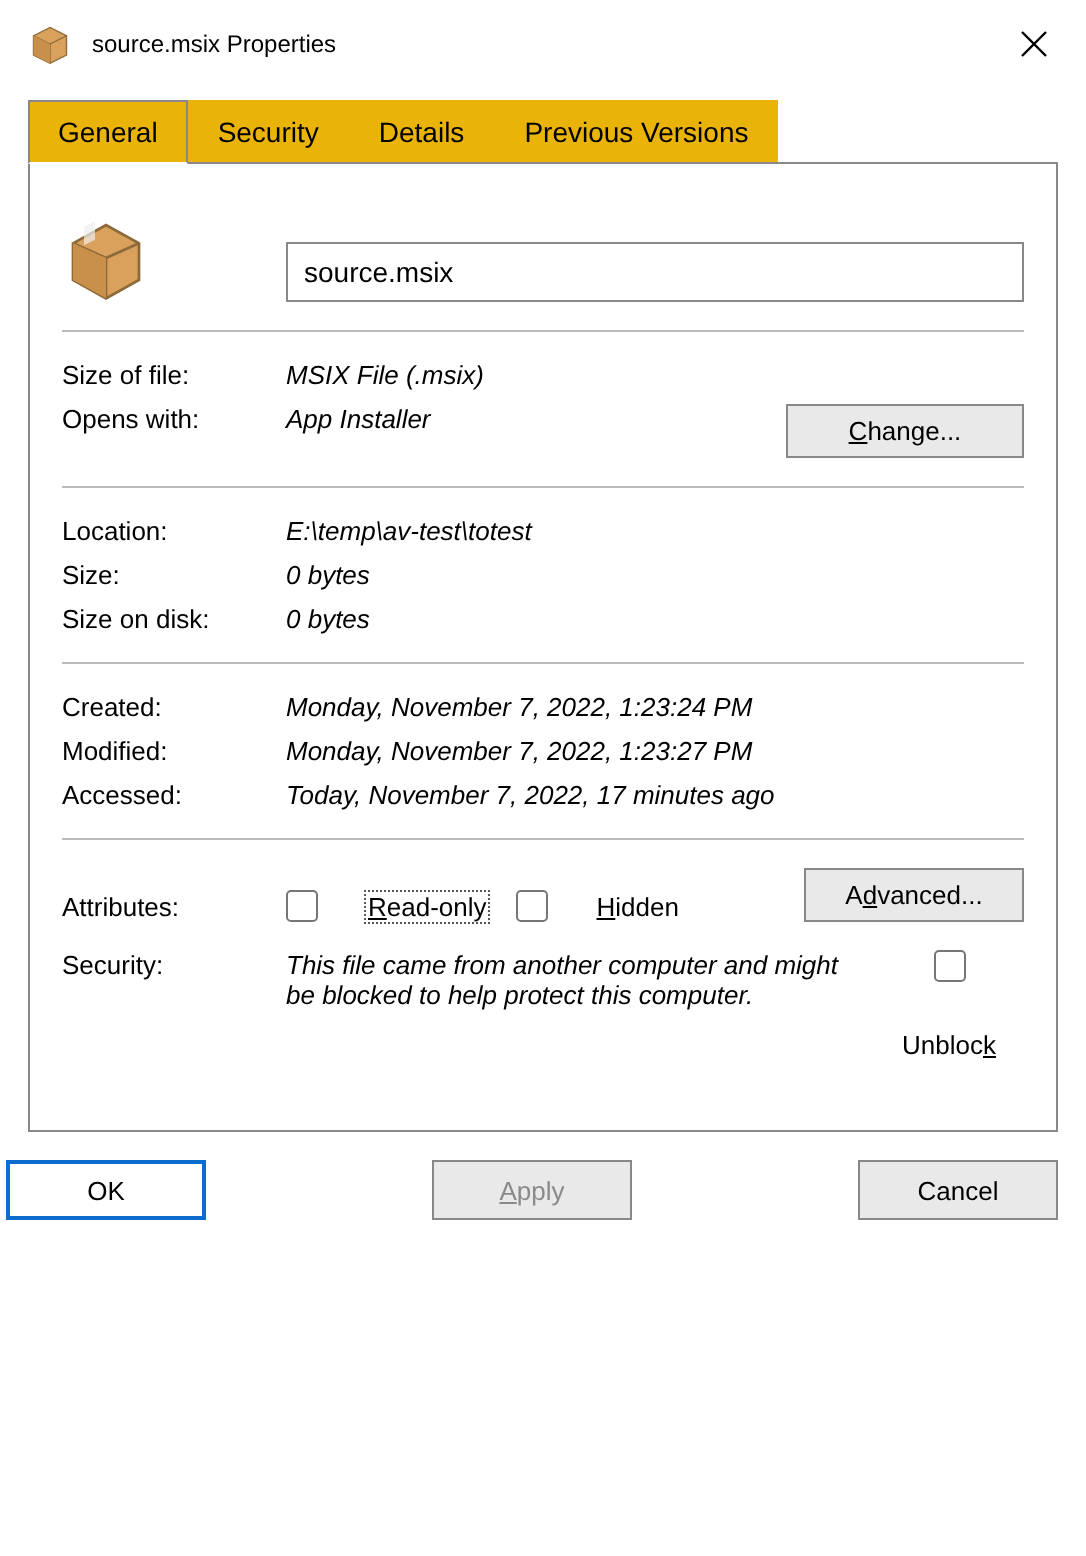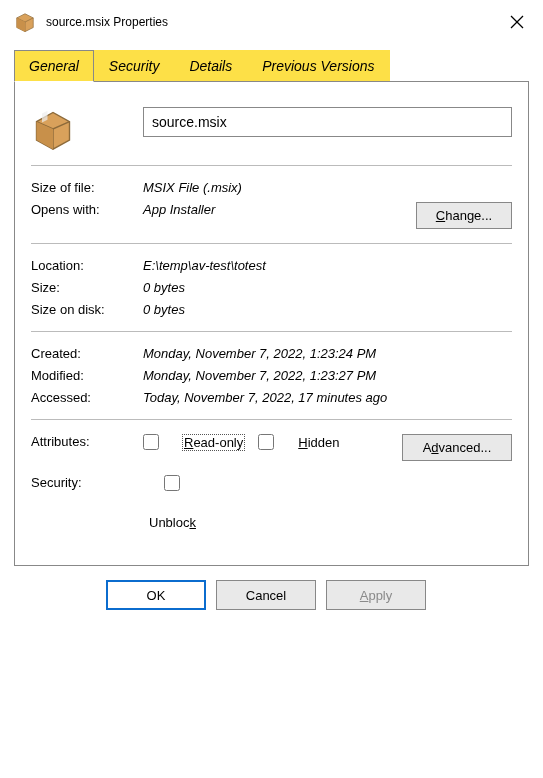--- a/index.html
+++ b/index.html
@@ -28,23 +28,22 @@
       display: flex;
       padding: 8px 14px 0 14px;
       position: relative;
     }
     .tab {
       padding: 7px 14px;
       font-size: 14px;
       border: 1px solid transparent;
       border-bottom: none;
       position: relative;
-      background: #fde047;
+      background: #eab308;
       cursor: default;
-      font-style: italic;
     }
     .tab.active {
       border: 1px solid #888;
       border-bottom: 1px solid #fff;
       z-index: 2;
     }
     .tab-underline {
       position: absolute;
       left: 14px; right: 14px; bottom: 0;
       height: 1px;
@@ -86,34 +85,34 @@
       font-size: 13px;
       background: #e9e9e9;
       border: 1px solid #888;
       padding: 5px 10px;
       cursor: default;
     }
     .btn.disabled { color: #8a8a8a; }
     .btn.primary { border: 2px solid #0b6cce; background: #fff; }
     .openswith-row { align-items: flex-start; }
     .openswith-row .value { flex: 1; }
-    .openswith-row .btn { width: 96px; }
+    .openswith-row .btn { width: 119px; }
     .chk {
       display: inline-flex; align-items: center; gap: 24px;
       margin-right: 14px;
     }
     .chk input { width: 16px; height: 16px; }
-    .attrs-row { align-items: flex-start; }
+    .attrs-row { align-items: flex-end; }
     .attrs-row .dotted { outline: 1px dotted #555; outline-offset: 0px; padding: 0 1px; }
     .advanced-btn { margin-left: auto; width: 110px; }
     .sec-row .value { padding-right: 8px; }
     .unblock { margin-left: 6px; flex-direction: column; }
     .footer {
       display: flex;
-      justify-content: center;
+      justify-content: space-between;
       gap: 10px;
       padding: 14px 14px 0 3px;
     }
     .footer .btn { width: 100px; height: 30px; }
     .u { text-decoration: underline; }
   </style>
 </head>
 <body>
 
 <div class="titlebar">
@@ -137,21 +136,21 @@
 <div class="tabs">
   <div class="tab active">General</div>
   <div class="tab">Security</div>
   <div class="tab">Details</div>
   <div class="tab">Previous Versions</div>
   <div class="tab-underline"></div>
 </div>
 
 <div class="panel">
 
-  <div class="row" style="align-items:flex-start;">
+  <div class="row" style="align-items:flex-end;">
     <span class="bigicon">
       <svg viewBox="0 0 48 48" width="44" height="44">
         <polygon points="6,16 24,6 42,16 42,36 24,46 6,36" fill="#d9a15b" stroke="#8c6a3a" stroke-width="1.5"></polygon>
         <polyline points="6,16 24,24 42,16" fill="none" stroke="#8c6a3a" stroke-width="1.5"></polyline>
         <line x1="24" y1="24" x2="24" y2="46" stroke="#8c6a3a" stroke-width="1.5"></line>
         <polygon points="6,16 24,24 24,46 6,36" fill="#c8904a"></polygon>
         <polygon points="12,7 18,4 18,14 12,17" fill="#eee" opacity="0.7"></polygon>
       </svg>
     </span>
     <input class="filename-input" type="text" value="source.msix" style="">
@@ -210,25 +209,26 @@
     </label>
     <label class="chk">
       <input type="checkbox" style="">
       <span><span class="u">H</span><span>idden</span></span>
     </label>
     <button class="btn advanced-btn">A<span class="u">d</span><span>vanced...</span></button>
   </div>
 
   <div class="row sec-row" style="margin-top:14px;">
     <div class="label">Security:</div>
+    <div class="value">This file came from another computer and might be blocked to help protect this computer.</div>
     <label class="chk unblock">
       <input type="checkbox" style="">
       <span>Unbloc<span class="u">k</span></span>
     </label>
   </div>
 
 </div>
 
 <div class="footer">
   <button class="btn primary">OK</button>
+  <button class="btn disabled"><span class="u">A</span><span>pply</span></button>
   <button class="btn">Cancel</button>
-  <button class="btn disabled"><span class="u">A</span><span>pply</span></button>
 </div>
 
 </body></html>

